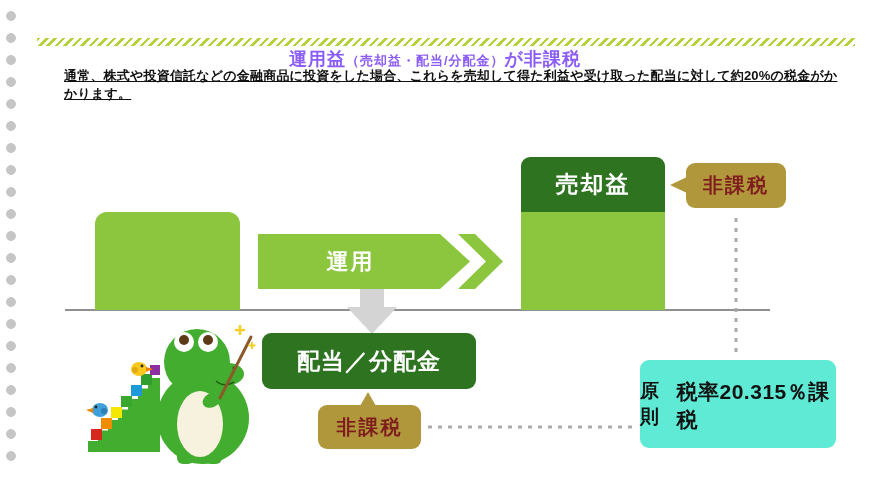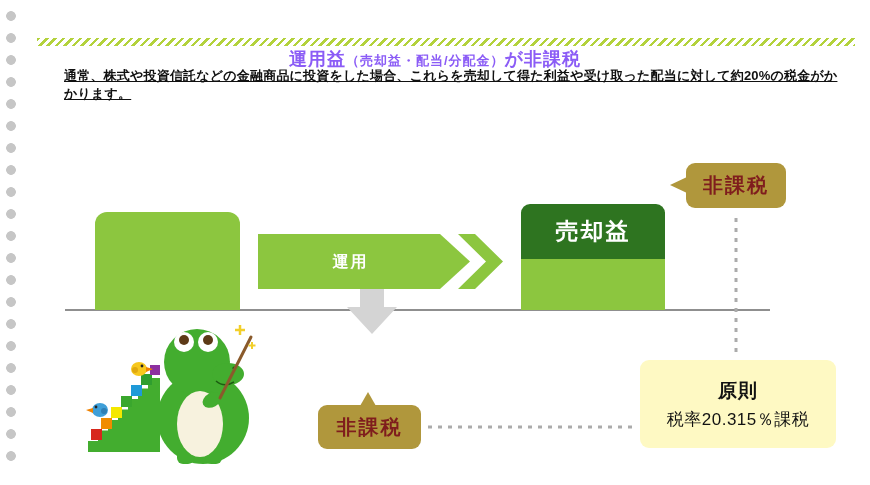--- a/index.html
+++ b/index.html
@@ -24,45 +24,45 @@
   .para1 { top:67px; }
   .para2 { top:117px; }
 
   
   svg.diagram { position:absolute; left:0; top:0; width:870px; height:485px; z-index:1; }
   .ov { position:absolute; z-index:2; }
 
   .left-block { left:95px; top:212px; width:145px; height:98px; background:#8cc63f;
     border-radius:12px 12px 0 0; }
   .band-label { left:258px; top:240px; width:185px; height:44px; line-height:44px;
-    text-align:center; color:#fff; font-size:16px; font-weight:700; letter-spacing:2px; }
+    text-align:center; color:#fff; font-size:22px; font-weight:700; letter-spacing:2px; }
   .sale-cap { left:521px; top:157px; width:144px; height:55px; background:#2e7420;
     border-radius:9px 9px 0 0; line-height:55px; text-align:center; color:#fff;
-    font-size:23px; font-weight:700; letter-spacing:2px;margin-top:47px; }
+    font-size:23px; font-weight:700; letter-spacing:2px; }
   .sale-body { left:521px; top:212px; width:144px; height:98px; background:#8cc63f; }
 
   .bubble { background:#b0973c; border-radius:9px; color:#7f1d1d; text-align:center;
     font-weight:700; letter-spacing:2px; }
   .bubble-top { left:686px; top:163px; width:100px; height:45px; line-height:45px; font-size:20px; }
   .bubble-top-tail { left:670px; top:177px; width:0; height:0;
     border-top:8px solid rgba(0,0,0,0); border-bottom:8px solid rgba(0,0,0,0);
     border-right:17px solid #b0973c; }
   .dividend-box { left:262px; top:333px; width:214px; height:56px; background:#2e7420;
     border-radius:9px; line-height:56px; text-align:center; color:#fff; font-size:23px;
     font-weight:700; letter-spacing:1px; }
   .bubble-bottom { left:318px; top:405px; width:103px; height:44px; line-height:44px; font-size:20px; }
   .bubble-bottom-tail { left:360px; top:392px; width:0; height:0;
     border-left:8px solid rgba(0,0,0,0); border-right:8px solid rgba(0,0,0,0);
     border-bottom:14px solid #b0973c; }
 
-  .principle-box { left:640px; top:360px; width:196px; height:88px; background:#fef9c3;
-    border-radius:9px; display:flex; flex-direction:column; justify-content:center;
+  .principle-box { left:640px; top:360px; width:196px; height:88px; background:#5eead4;
+    border-radius:9px; display:flex; justify-content:center;
     align-items:center; color:#121212; }
   .principle-line1 { font-size:19px; font-weight:700; letter-spacing:1px; }
-  .principle-line2 { font-size:17px; font-weight:400; margin-top:4px; letter-spacing:0.5px; }
+  .principle-line2 { font-size:21px; font-weight:700; margin-top:4px; letter-spacing:0.5px; }
 </style>
 </head>
 <body>
 
 <div class="screen">
 
   <div class="binder-dots"></div>
 
   <div class="title">
     <span>運用益</span><span class="paren">（売却益・配当/分配金）</span><span>が非課税</span>
@@ -130,20 +130,21 @@
 
   <div class="ov left-block"></div>
   <div class="ov band-label">運用</div>
 
   <div class="ov sale-body"></div>
   <div class="ov sale-cap">売却益</div>
 
   <div class="ov bubble-top-tail"></div>
   <div class="ov bubble bubble-top">非課税</div>
 
+  <div class="ov dividend-box">配当／分配金</div>
 
   <div class="ov bubble-bottom-tail"></div>
   <div class="ov bubble bubble-bottom">非課税</div>
 
   <div class="ov principle-box">
     <div class="principle-line1">原則</div>
     <div class="principle-line2">税率20.315％課税</div>
   </div>
 
 </div>

